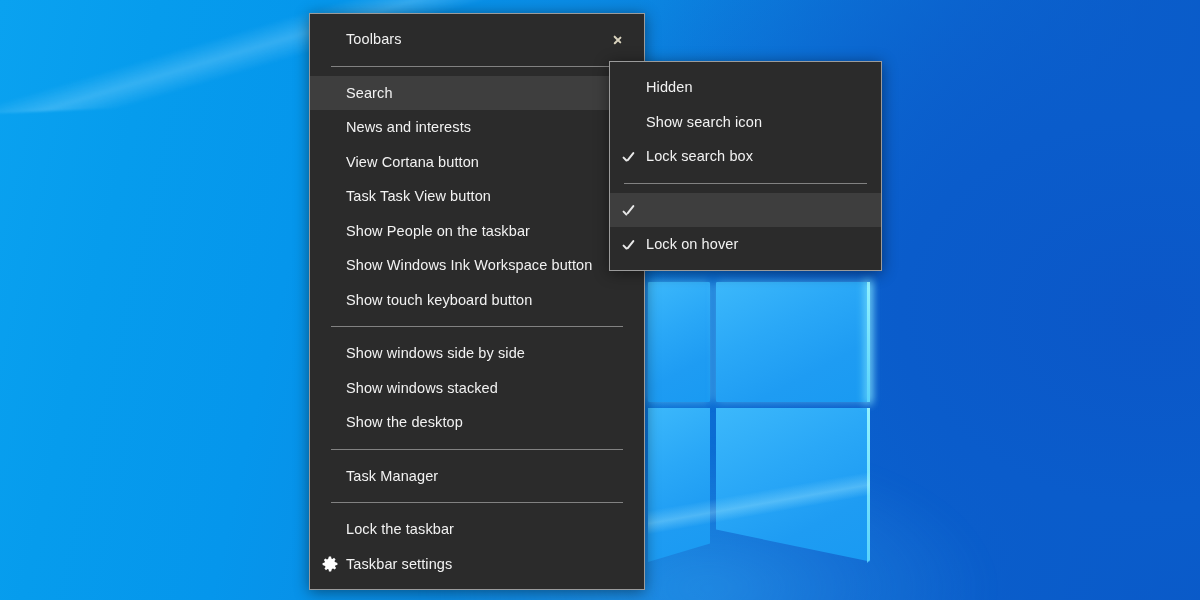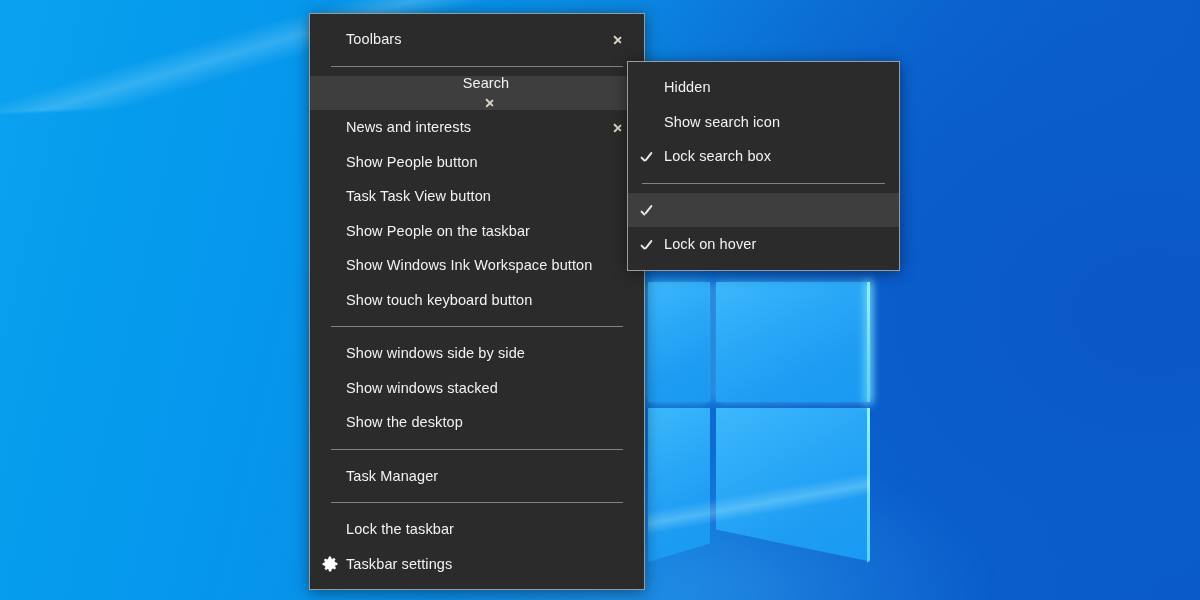--- a/index.html
+++ b/index.html
@@ -110,39 +110,39 @@
 
   #main-menu {
     left: 309px;
     top: 13px;
     width: 336px;
     padding-top: 8px;
     padding-bottom: 8px;
   }
 
   #search-submenu {
-    left: 627px;
+    left: 609px;
     top: 61px;
     width: 273px;
     padding-top: 8px;
     padding-bottom: 8px;
   }
 
   .menu-item {
     position: relative;
     display: flex;
     align-items: center;
     height: 34.5px;
     padding-left: 36px;
     padding-right: 18px;
     white-space: nowrap;
     cursor: default;
     letter-spacing: 0.1px;
   }
-  .menu-item.highlight { background: #3e3e3e; flex-direction: column; }
+  .menu-item.highlight { background: #3e3e3e; }
 
   .menu-label {
     flex: 1 1 auto;
     font-size: 14.5px;
     color: #f2f2f2;
     line-height: 1;
   }
 
   
   .chevron {
@@ -234,21 +234,21 @@
       <span class="menu-label">Search</span>
       <span class="chevron"></span>
     </div>
 
     <div class="menu-item">
       <span class="menu-label">News and interests</span>
       <span class="chevron"></span>
     </div>
 
     <div class="menu-item">
-      <span class="menu-label">Show People button</span>
+      <span class="menu-label">View Cortana button</span>
     </div>
     <div class="menu-item">
       <span class="menu-label">Task Task View button</span>
     </div>
     <div class="menu-item">
       <span class="menu-label">Show People on the taskbar</span>
     </div>
     <div class="menu-item">
       <span class="menu-label">Show Windows Ink Workspace button</span>
     </div>

